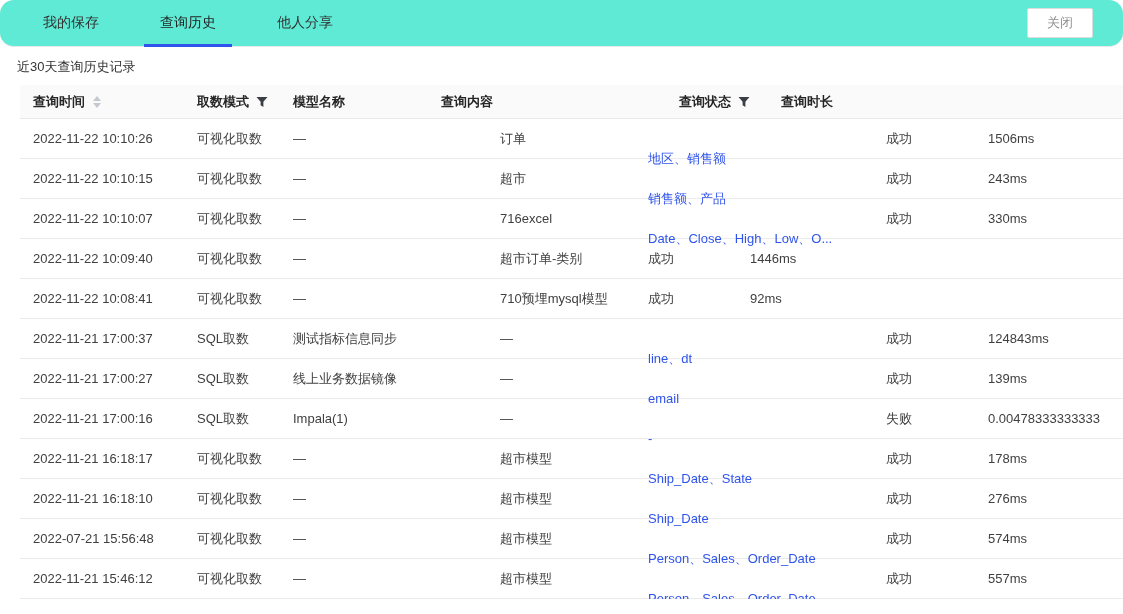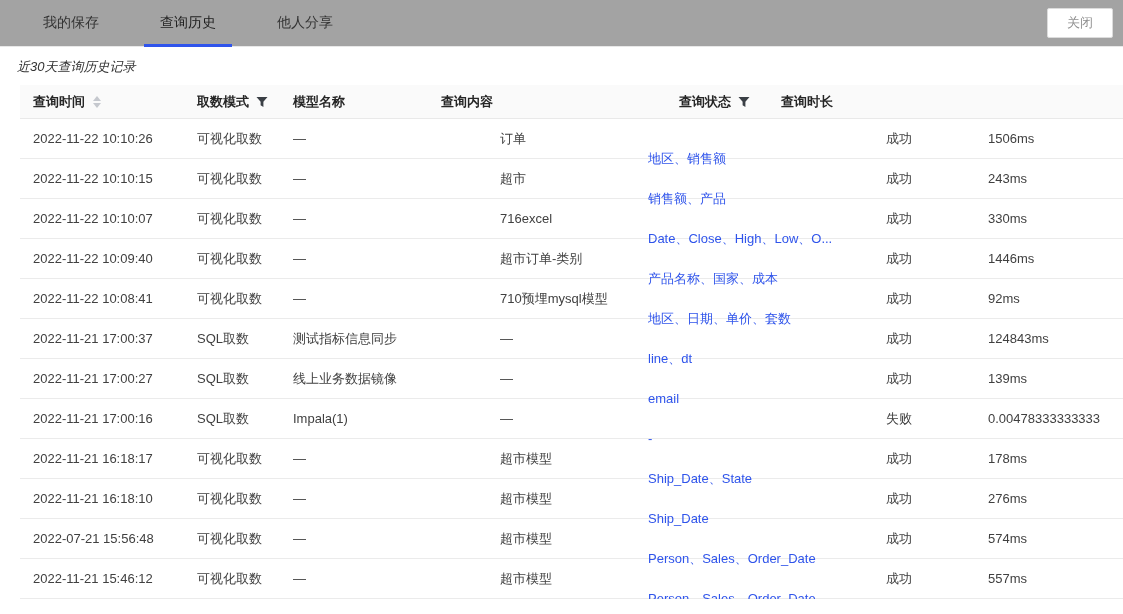--- a/index.html
+++ b/index.html
@@ -7,44 +7,44 @@
   body {
     width: 1123px; height: 614px;
     font-family: "Liberation Sans", "DejaVu Sans", sans-serif;
     color: #404040; overflow: hidden; position: relative;
   }
 
   
   .tabbar {
     height: 47px; border-bottom: 1px solid #e8e8e8;
     display: flex; align-items: stretch; padding-left: 27px;
-    position: relative; background: #a3a3a3;
+    position: relative; background: #5eead4; border-radius: 14px;
   }
   .tab {
     padding: 0 16px; margin-right: 29px;
     display: flex; align-items: center;
     font-size: 14px; color: #333; cursor: pointer;
     position: relative;
   }
   .tab.active { color: #1f1f1f; }
   .tab.active::after {
     content: ""; position: absolute; left: 0; right: 0; bottom: -1px;
     height: 3px; background: #2f54eb;
   }
   .close-btn {
-    position: absolute; top: 8px; right: 10px;
+    position: absolute; top: 8px; right: 30px;
     padding: 6px 19px; font-size: 13px; color: #8f8f8f;
     border: 1px solid #dcdcdc; border-radius: 2px; background: #fff;
     cursor: pointer; line-height: 1.2;
   }
 
   
   .subtitle {
     margin: 11px 0 9px 17px;
-    font-size: 13px; color: #333; font-style: italic;
+    font-size: 13px; color: #333;
   }
 
   
   .table-wrap { width: 1123px; overflow: hidden; }
   .table { width: 1180px; margin-left: 20px; font-size: 13px; }
   .tr, .thead { display: flex; align-items: center; }
   .thead {
     background: #fafafa; height: 34px;
     font-weight: bold; color: #262626;
     border-bottom: 1px solid #e9e9e9;
@@ -168,34 +168,28 @@
       <a class="link">Date、Close、High、Low、O...</a>
     </div>
     <div class="td c5">成功</div>
     <div class="td c6">330ms</div>
   </div>
         <div class="tr">
     <div class="td c0">2022-11-22 10:09:40</div>
     <div class="td c1">可视化取数</div>
     <div class="td c2">—</div>
     <div class="td c3">超市订单-类别</div>
-    <div class="td c4">
-      <a class="link">产品名称、国家、成本</a>
-    </div>
     <div class="td c5">成功</div>
     <div class="td c6">1446ms</div>
   </div>
         <div class="tr">
     <div class="td c0">2022-11-22 10:08:41</div>
     <div class="td c1">可视化取数</div>
     <div class="td c2">—</div>
     <div class="td c3">710预埋mysql模型</div>
-    <div class="td c4">
-      <a class="link">地区、日期、单价、套数</a>
-    </div>
     <div class="td c5">成功</div>
     <div class="td c6">92ms</div>
   </div>
         <div class="tr">
     <div class="td c0">2022-11-21 17:00:37</div>
     <div class="td c1">SQL取数</div>
     <div class="td c2">测试指标信息同步</div>
     <div class="td c3">—</div>
     <div class="td c4">
       <a class="link">line、dt</a>

